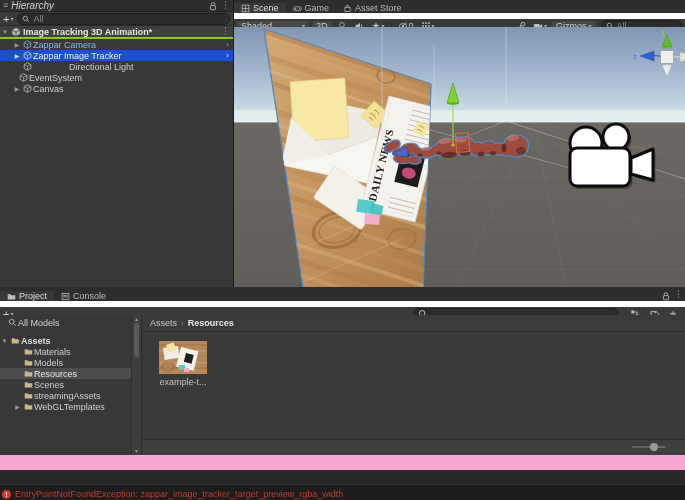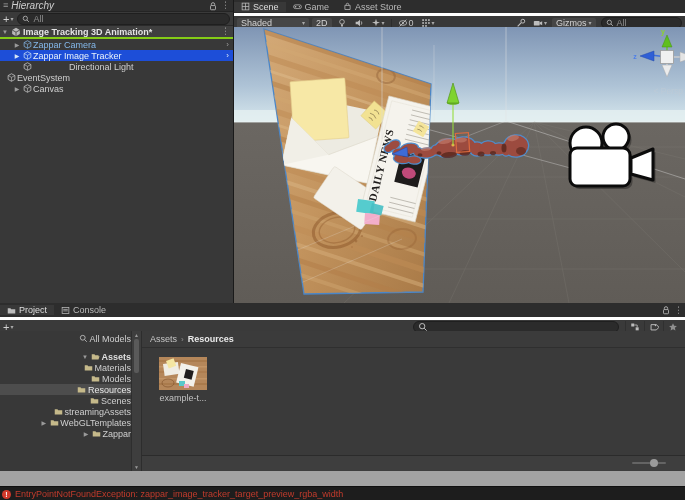--- a/index.html
+++ b/index.html
@@ -30,39 +30,39 @@
   .hrow .obj-ico svg{width:9px;height:9px;}
   .hrow .lbl{white-space:nowrap;overflow:hidden;color:#cfcfcf;}
   .hrow .lbl.prefab{color:#84b8ea;}
   .hrow.sel{background:#1d4ed8;}
   .hrow.sel .lbl{color:#e9f2fb;}
   .hrow .chev{margin-left:auto;margin-right:4px;color:#9d9d9d;font-size:8px;}
   .scene-row{display:flex;align-items:center;height:11px;background:#3f3f3f;border-bottom:2px solid #84cc16;}
   .scene-row .lbl{font-weight:700;color:#e4e4e4;}
 
   
-  .tabbar{display:flex;align-items:center;background:#2d2d2d;height:13px;border-bottom:3px solid #ffffff;}
+  .tabbar{display:flex;align-items:flex-end;background:#2d2d2d;height:13px;border-bottom:6px solid #ffffff;}
   .tab{display:flex;align-items:center;gap:3px;padding:0 7px;color:#b9b9b9;background:transparent;}
   .tab.active{background:#383838;color:#dedede;}
   .tab .ico svg{width:9px;height:9px;}
 
   
   .scene-toolbar{display:flex;align-items:center;gap:3px;background:#383838;height:14px;padding:0 3px;border-bottom:1px solid #252525;}
   .tb-btn{display:flex;align-items:center;gap:2px;background:#464646;border-radius:2px;height:11px;padding:0 4px;color:#d4d4d4;}
   .tb-flat{display:flex;align-items:center;gap:1px;height:11px;padding:0 2px;color:#c4c4c4;}
   .tb-sep{width:1px;height:9px;background:#2c2c2c;margin:0 1px;}
   .scene-search{display:flex;align-items:center;gap:3px;flex:1;max-width:118px;height:10px;background:#2b2b2b;border:1px solid #1f1f1f;border-radius:6px;padding:0 4px;color:#8d8d8d;margin-left:2px;}
   .scene-search .ico svg{width:8px;height:8px;}
 
   
   .proj-toolbar{display:flex;align-items:center;background:#3a3a3a;height:14px;padding:0 3px;border-bottom:1px solid #2a2a2a;}
   .proj-search{display:flex;align-items:center;gap:3px;width:196px;height:10px;background:#2b2b2b;border:1px solid #1f1f1f;border-radius:6px;padding:0 4px;color:#8d8d8d;}
   .proj-ico-btn{display:flex;align-items:center;justify-content:center;width:18px;height:12px;color:#bdbdbd;border-left:1px solid #303030;}
   .tree{position:absolute;left:0;top:0;width:131px;bottom:0;background:#383838;overflow:hidden;}
-  .trow{display:flex;align-items:center;height:11px;justify-content:flex-end;}
+  .trow{display:flex;align-items:center;height:11px;}
   .trow .arrow{width:9px;text-align:center;font-size:6px;color:#9a9a9a;flex:none;}
   .trow .obj-ico{width:12px;flex:none;display:flex;justify-content:center;color:#c5b98a;}
   .trow .obj-ico.gray{color:#b9b9b9;}
   .trow .obj-ico svg{width:9px;height:9px;}
   .trow .lbl{white-space:nowrap;color:#cfcfcf;}
   .trow.bold .lbl{font-weight:700;color:#dfdfdf;}
   .trow.sel{background:#4d4d4d;}
   .vscroll{position:absolute;right:0;top:0;bottom:0;width:9px;background:#3e3e3e;border-left:1px solid #2e2e2e;display:flex;flex-direction:column;align-items:center;justify-content:space-between;padding:1px 0;}
   .vscroll .sarrow{font-size:5px;color:#9a9a9a;}
   .vscroll .thumb{width:5px;flex:0 0 34px;background:#5a5a5a;border-radius:2px;margin-top:1px;}
@@ -241,21 +241,21 @@
       <span class="chev" style="color:#dce9f6;">›</span>
     </div>
     <div class="hrow" style="padding-left:22px;gap:36px;">
       <span class="obj-ico">
           <svg>
             <use href="#i-cube"></use>
           </svg>
         </span>
       <span class="lbl">Directional Light</span>
     </div>
-    <div class="hrow" style="padding-left:6px;">
+    <div class="hrow" style="padding-left:18px;">
       <span class="obj-ico">
           <svg>
             <use href="#i-cube"></use>
           </svg>
         </span>
       <span class="lbl">EventSystem</span>
     </div>
     <div class="hrow" style="padding-left:12px;">
       <span class="arrow">▶</span>
       <span class="obj-ico">
@@ -608,21 +608,21 @@
         <polygon points="460,30 446,25 446,35" fill="#e4e4e4" stroke="#a8a8a8" stroke-width="0.5"></polygon>
         <polygon points="433,50 428,38 438,38" fill="#ececec" stroke="#ababab" stroke-width="0.5"></polygon>
         <rect x="426.5" y="23.5" width="13" height="13" fill="#f0f0f0" stroke="#9c9c9c" stroke-width="0.8"></rect>
         <text x="429" y="7" font-size="7" font-weight="700" fill="#8cd32f" text-anchor="middle">y</text>
         <text x="401" y="32" font-size="7" font-weight="700" fill="#4e7fe8" text-anchor="middle">z</text>
         <text x="449" y="67" font-size="8.5" fill="#c2cbd4" opacity="0.55" text-anchor="end">&lt; Persp</text>
       </g>
     </svg>
   </div>
 
-  <div class="abs" style="left:0;top:303px;width:685px;height:183px;background:#a3a3a3;">
+  <div class="abs" style="left:0;top:287px;width:685px;height:183px;background:#f9a8d4;">
     <div class="tabbar" style="height:14px;">
       <div class="tab active">
         <span class="ico">
             <svg>
               <use href="#i-folder"></use>
             </svg>
           </span>
         <span>Project</span>
       </div>
       <div class="tab">
@@ -746,29 +746,20 @@
           <span class="lbl">streamingAssets</span>
         </div>
         <div class="trow" style="padding-left:13px;">
           <span class="arrow">▶</span>
           <span class="obj-ico">
               <svg>
                 <use href="#i-folder"></use>
               </svg>
             </span>
           <span class="lbl">WebGLTemplates</span>
-        </div>
-        <div class="trow" style="padding-left:13px;">
-          <span class="arrow">▶</span>
-          <span class="obj-ico">
-              <svg>
-                <use href="#i-folder"></use>
-              </svg>
-            </span>
-          <span class="lbl">Zappar</span>
         </div>
 
       </div>
 
       <div class="vscroll" style="left:131px;width:9px;right:auto;">
         <span class="sarrow">▲</span>
         <span class="thumb"></span>
         <span class="spacer"></span>
         <span class="sarrow">▼</span>
       </div>

